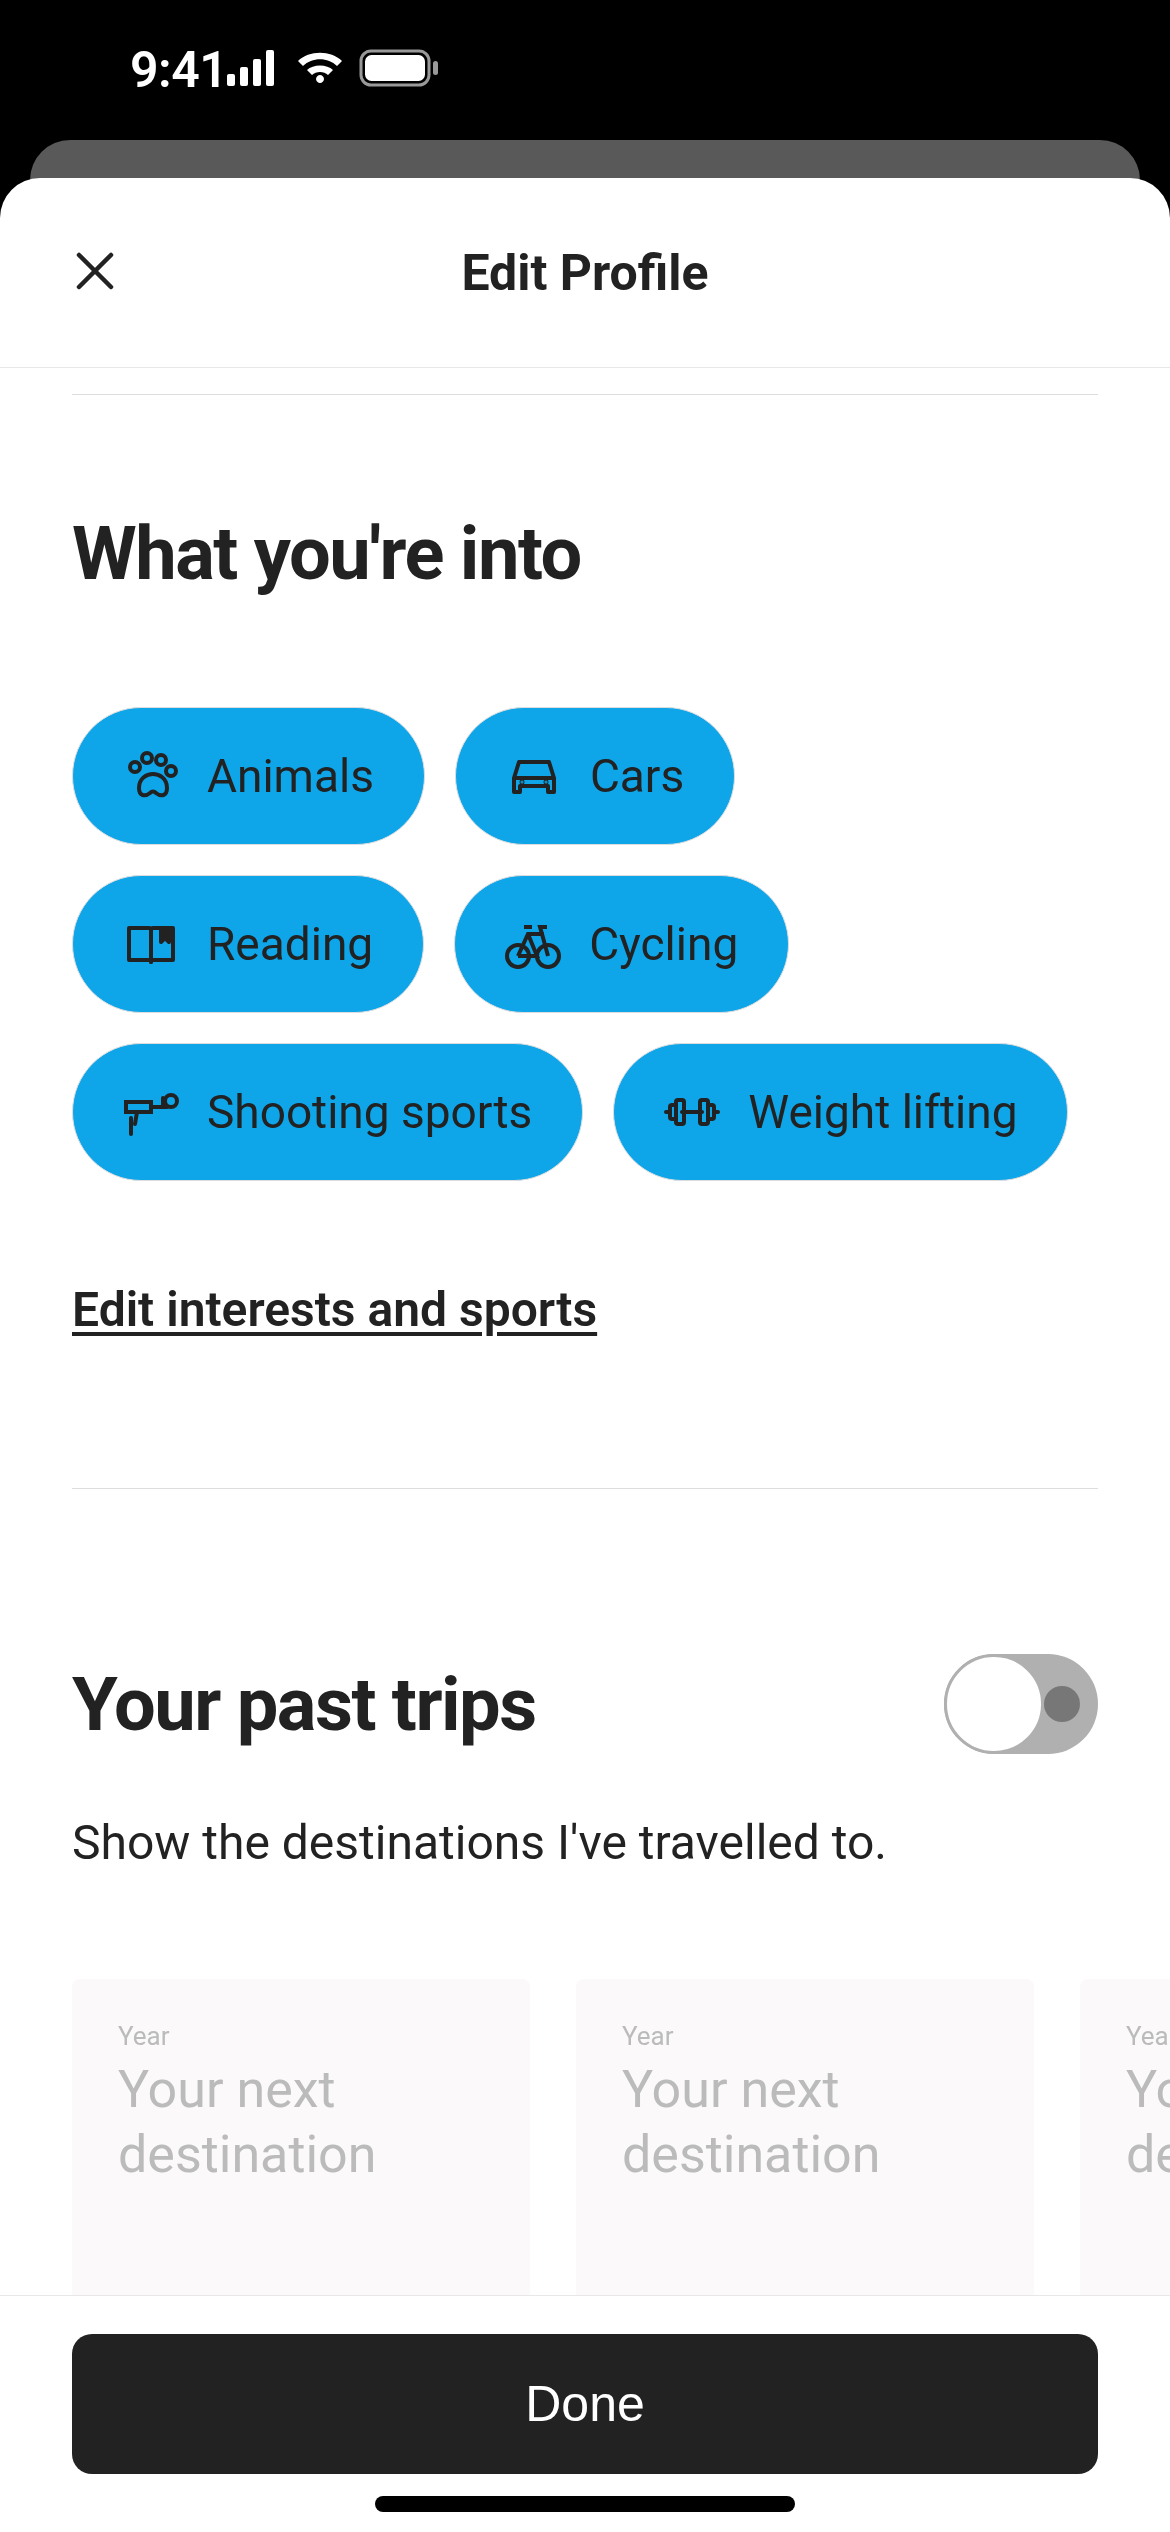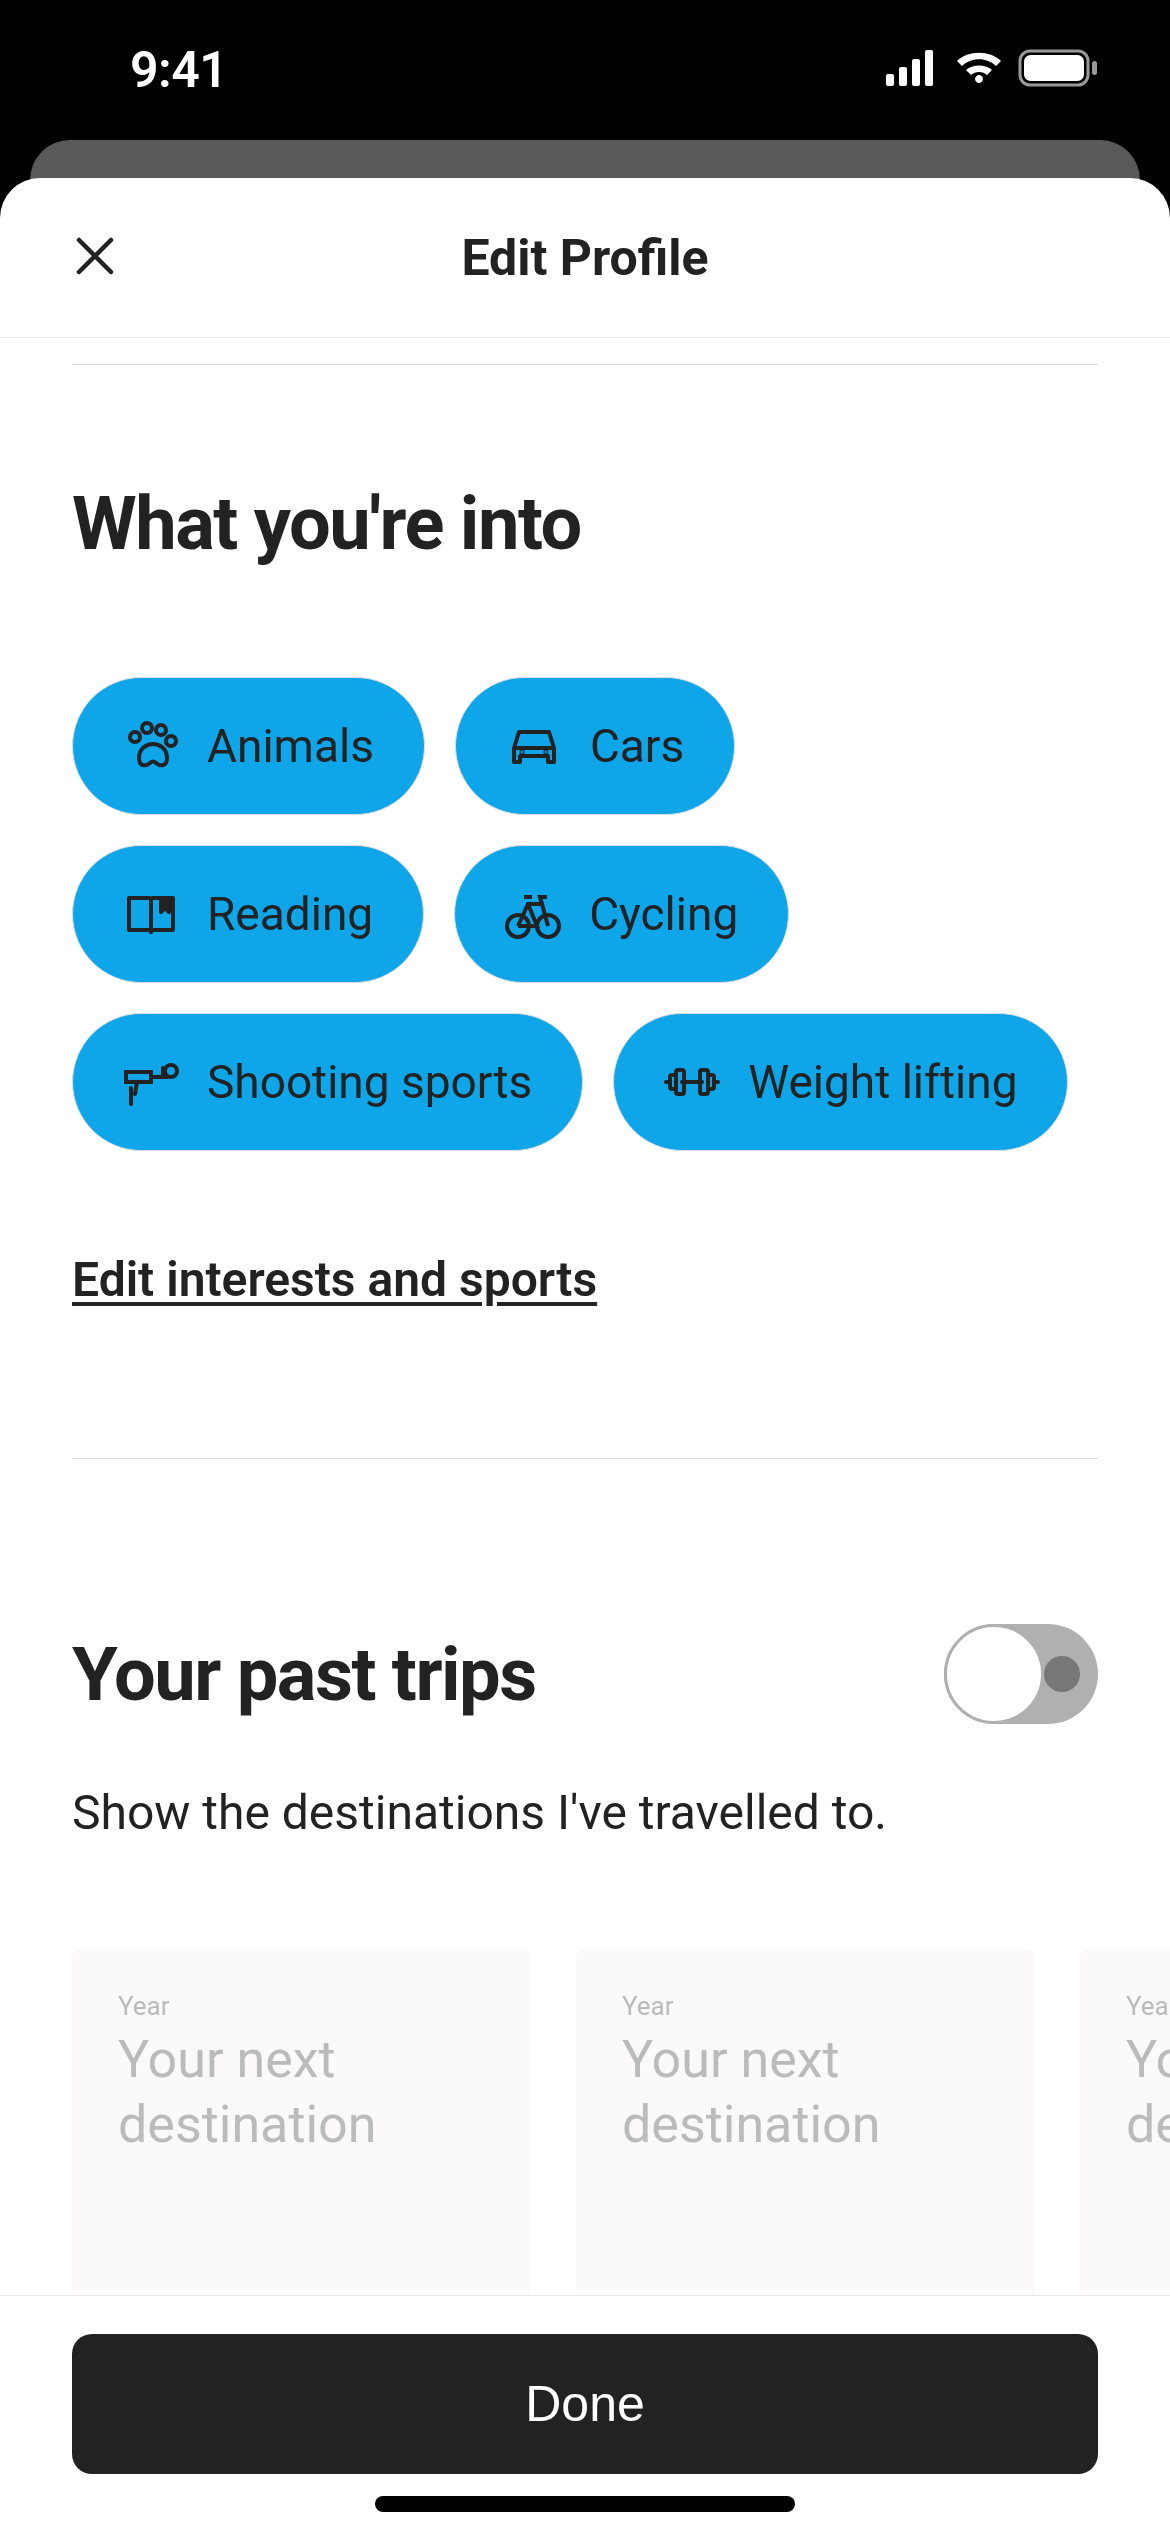--- a/index.html
+++ b/index.html
@@ -16,21 +16,20 @@
       overflow: hidden;
       position: relative;
     }
     .status-bar {
       position: absolute;
       top: 0;
       left: 0;
       right: 0;
       height: 140px;
       display: flex;
-      justify-content: space-between;
       align-items: center;
       padding: 0 70px 0 130px;
       color: #fff;
       z-index: 100;
     }
     .status-time {
       font-size: 50px;
       font-weight: 600;
       letter-spacing: -0.5px;
     }
@@ -54,21 +53,21 @@
       left: 0;
       right: 0;
       bottom: 0;
       background: #fff;
       border-radius: 40px 40px 0 0;
       overflow: hidden;
       display: flex;
       flex-direction: column;
     }
     .header {
-      height: 160px;
+      height: 190px;
       display: flex;
       align-items: center;
       justify-content: center;
       position: relative;
       border-bottom: 1px solid #e8e8e8;
     }
     .close-btn {
       position: absolute;
       left: 70px;
       top: 50%;

